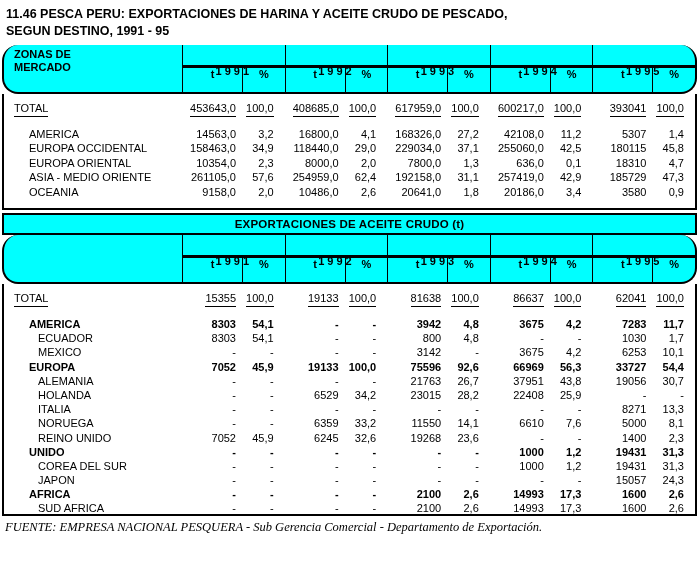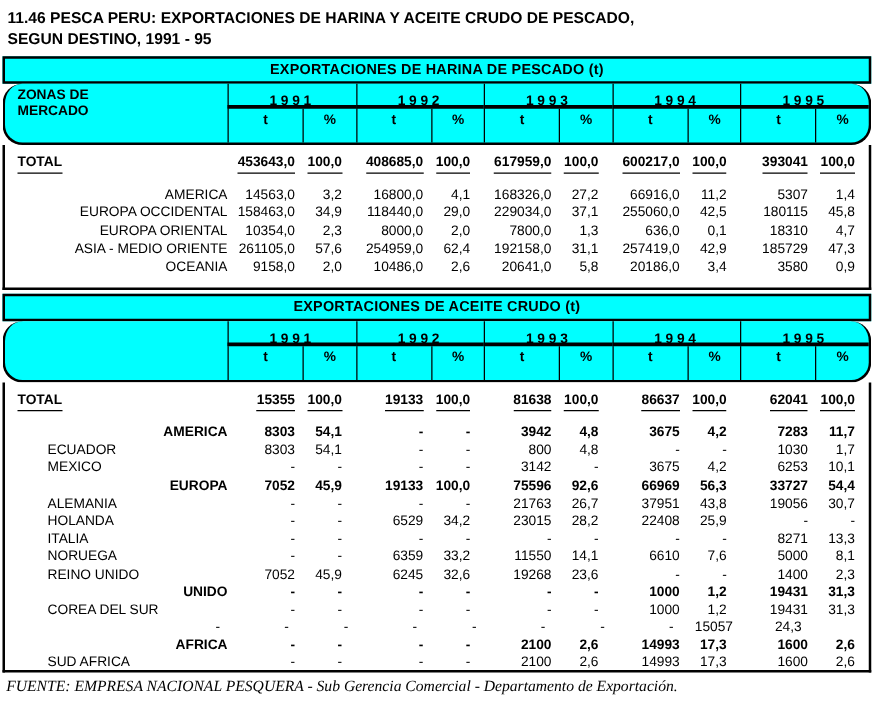--- a/index.html
+++ b/index.html
@@ -21,38 +21,38 @@
     background:#00ffff;border-left:2px solid #000;border-right:2px solid #000;
     border-bottom:2px solid #000;box-sizing:border-box;
     display:grid;grid-template-columns:178px repeat(5,60fr 42.6fr);
     grid-template-rows:20px 27px;
     border-radius:16px;
   }
   .corner{grid-column:1;grid-row:1/3;padding:3px 0 0 10px;font-weight:bold;font-size:11px;line-height:13px;position:relative;}
   .notch{position:absolute;left:0;bottom:0;width:12px;height:13px;background:#fff;}
   .yearcell{
     border-left:1px solid #000;border-bottom:3px solid #000;box-sizing:border-box;
-    text-align:center;font-weight:bold;font-size:11px;letter-spacing:3px;padding-top:8px;
+    text-align:center;font-weight:bold;font-size:11px;letter-spacing:3px;padding-top:20px;
   }
   .subcell{border-left:1px solid #000;box-sizing:border-box;text-align:center;font-weight:bold;font-size:11px;padding-top:3px;}
 
   .tbody{
     background:#fff;border-left:2px solid #000;border-right:2px solid #000;border-bottom:2px solid #000;
     box-sizing:border-box;padding-top:8px;
   }
   .t1 .tbody{height:116px;}
   .t2 .tbody{height:232px;}
   .trow{display:grid;grid-template-columns:178px repeat(5,60fr 42.6fr);font-size:11px;line-height:13px;}
   .t1 .trow{height:14.4px;}
   .t2 .trow{height:14.2px;}
-  .trow.total{height:18px;margin-bottom:8px;font-weight:bold;}
+  .trow.total{height:18px;margin-bottom:8px;font-weight:normal;}
   .boldrow{font-weight:bold;}
   .lab{white-space:nowrap;overflow:hidden;}
   .lv0{padding-left:10px;}
-  .lv1{padding-left:25px;text-align:right;}
+  .lv1{padding-left:25px;}
   .lv2{padding-left:34px;}
   .val{text-align:right;white-space:nowrap;}
   .val.t{padding-right:6px;}
   .val.p{padding-right:11px;}
   .u{display:inline-block;border-bottom:1.5px solid #000;padding-bottom:1px;}
 
   .footer{
     margin:4px 0 0 5px;font-family:"Liberation Serif",serif;font-style:italic;
     font-size:12.5px;white-space:nowrap;
   }
@@ -61,21 +61,20 @@
 <body>
 
 <div class="doc">
   <div class="doc-title">
     <div>11.46 PESCA PERU: EXPORTACIONES DE HARINA Y ACEITE CRUDO DE PESCADO,</div>
     <div>SEGUN DESTINO, 1991 - 95</div>
   </div>
 
   <div id="tables-container">
       <div class="exporttable t1">
-        <div class="band">EXPORTACIONES DE HARINA DE PESCADO (t)</div>
         <div class="thead">
           <div class="corner">
             <div>ZONAS DE</div>
             <div>MERCADO</div>
           </div>
           <div class="yearcell" style="grid-area: 1 / 2 / auto / span 2;">1991</div>
           <div class="yearcell" style="grid-area: 1 / 4 / auto / span 2;">1992</div>
           <div class="yearcell" style="grid-area: 1 / 6 / auto / span 2;">1993</div>
           <div class="yearcell" style="grid-area: 1 / 8 / auto / span 2;">1994</div>
           <div class="yearcell" style="grid-area: 1 / 10 / auto / span 2;">1995</div>
@@ -105,21 +104,21 @@
             <div class="val p"><span class="u">100,0</span></div>
           </div>
           <div class="trow">
             <div class="lab lv1">AMERICA</div>
             <div class="val t">14563,0</div>
             <div class="val p">3,2</div>
             <div class="val t">16800,0</div>
             <div class="val p">4,1</div>
             <div class="val t">168326,0</div>
             <div class="val p">27,2</div>
-            <div class="val t">66916,0</div>
+            <div class="val t">42108,0</div>
             <div class="val p">11,2</div>
             <div class="val t">5307</div>
             <div class="val p">1,4</div>
           </div>
           <div class="trow">
             <div class="lab lv1">EUROPA OCCIDENTAL</div>
             <div class="val t">158463,0</div>
             <div class="val p">34,9</div>
             <div class="val t">118440,0</div>
             <div class="val p">29,0</div>
@@ -156,21 +155,21 @@
             <div class="val t">185729</div>
             <div class="val p">47,3</div>
           </div>
           <div class="trow">
             <div class="lab lv1">OCEANIA</div>
             <div class="val t">9158,0</div>
             <div class="val p">2,0</div>
             <div class="val t">10486,0</div>
             <div class="val p">2,6</div>
             <div class="val t">20641,0</div>
-            <div class="val p">5,8</div>
+            <div class="val p">1,8</div>
             <div class="val t">20186,0</div>
             <div class="val p">3,4</div>
             <div class="val t">3580</div>
             <div class="val p">0,9</div>
           </div>
         </div>
       </div>
       <div class="exporttable t2">
         <div class="band">EXPORTACIONES DE ACEITE CRUDO (t)</div>
         <div class="thead">
@@ -341,20 +340,21 @@
             <div class="val t">-</div>
             <div class="val p">-</div>
             <div class="val t">-</div>
             <div class="val p">-</div>
             <div class="val t">1000</div>
             <div class="val p">1,2</div>
             <div class="val t">19431</div>
             <div class="val p">31,3</div>
           </div>
           <div class="trow">
+            <div class="lab lv2">JAPON</div>
             <div class="val t">-</div>
             <div class="val p">-</div>
             <div class="val t">-</div>
             <div class="val p">-</div>
             <div class="val t">-</div>
             <div class="val p">-</div>
             <div class="val t">-</div>
             <div class="val p">-</div>
             <div class="val t">15057</div>
             <div class="val p">24,3</div>

